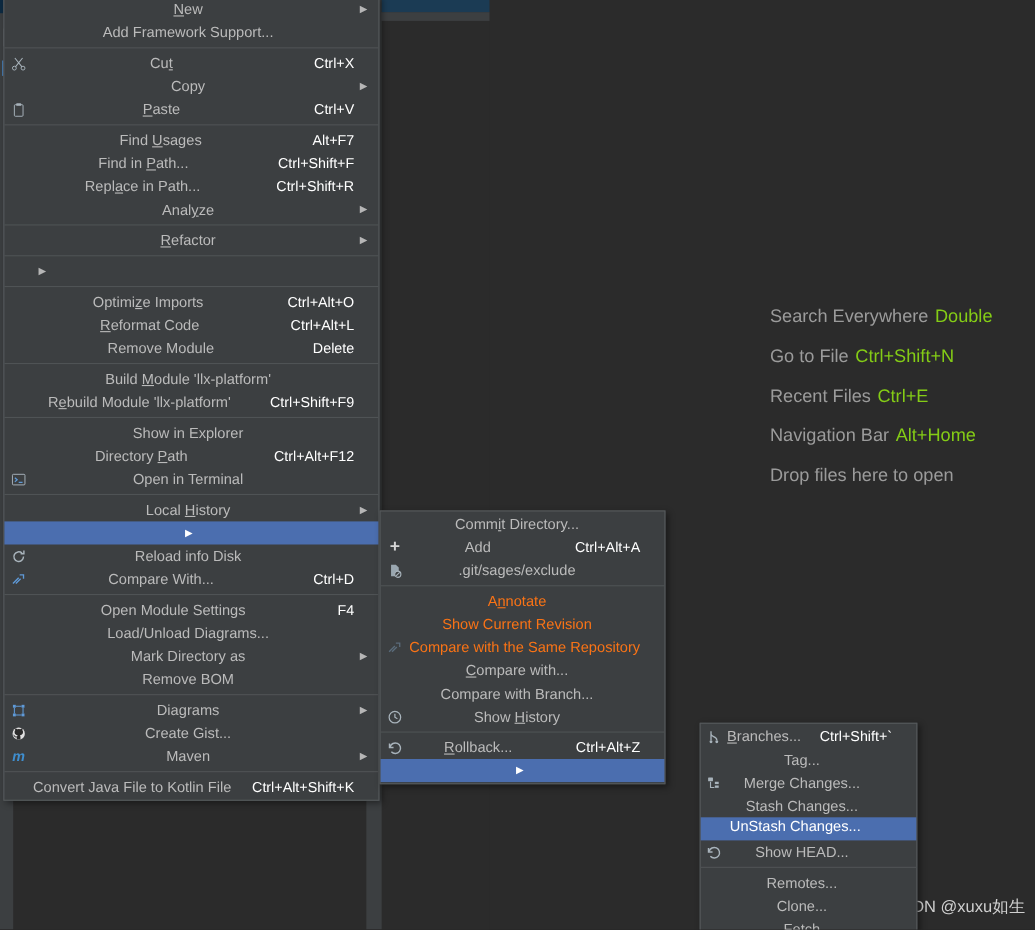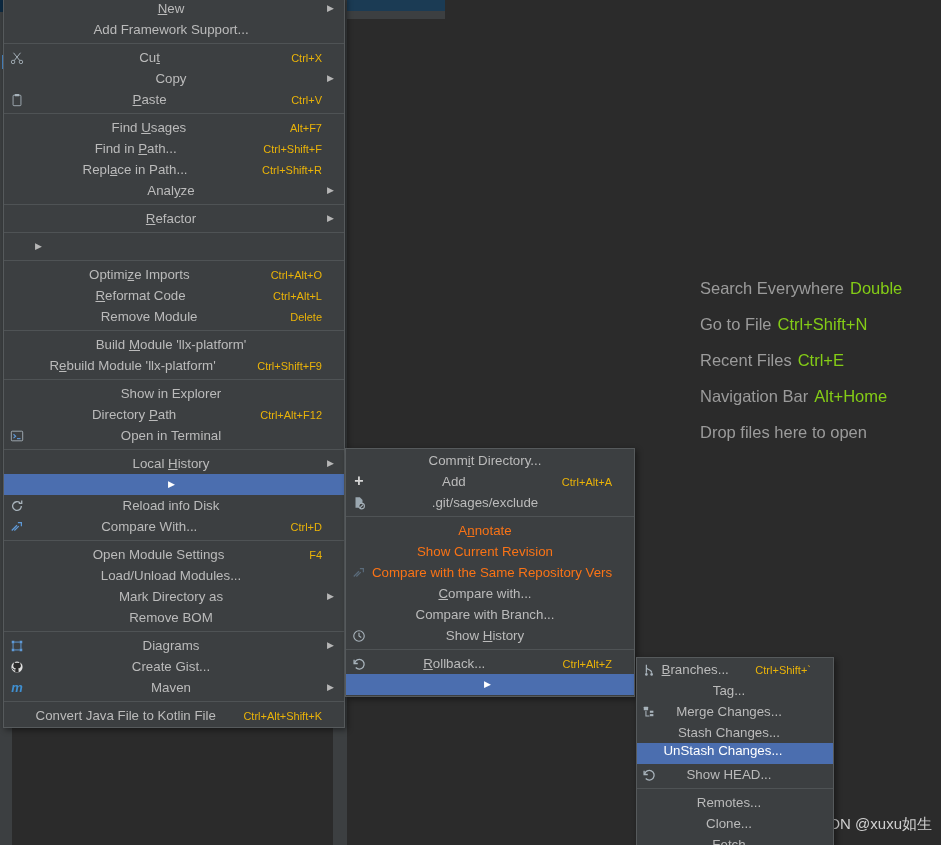--- a/index.html
+++ b/index.html
@@ -139,22 +139,22 @@
   .mi-icon svg { display: inline-block; vertical-align: middle; }
   .mi-label {
     flex: 1 1 auto;
     padding-right: 14px;
     overflow: hidden;
     text-align: center;
   }
   .mi-label u { text-decoration: underline; }
   .mi-accel {
     flex: 0 0 auto;
-    font-size: 11px;
-    color: #eab308;
+    font-size: 13px;
+    color: #ffffff;
     padding-left: 12px;
   }
   .mi-arrow {
     flex: 0 0 auto;
     width: 12px;
     text-align: right;
     font-size: 9px;
     color: #b6b6b6;
     line-height: 21px;
   }
@@ -164,22 +164,22 @@
     margin: 3px 0;
     background: #4f5355;
   }
 
   
   #menu-context {
     left: 3px; top: -4px;
     width: 342px;
   }
   #menu-git {
-    left: 345px; top: 448px;
-    width: 290px;
+    left: 345px; top: 464px;
+    width: 260px;
   }
   #menu-repository {
     left: 636px; top: 657px;
     width: 198px;
   }
 
   #menu-context .mi-label { padding-right: 10px; }
   #menu-git .mi-icon { width: 26px; }
   #menu-repository .mi-icon { width: 24px; }
 </style>
@@ -363,21 +363,21 @@
       </div>
       <div class="separator"></div>
       <div class="menu-item">
         <span class="mi-icon"></span>
         <span class="mi-label">Open Module Settings</span>
         <span class="mi-accel">F4</span>
         <span class="mi-arrow"></span>
       </div>
       <div class="menu-item">
         <span class="mi-icon"></span>
-        <span class="mi-label">Load/Unload Modules...</span>
+        <span class="mi-label">Load/Unload Diagrams...</span>
         <span class="mi-arrow"></span>
       </div>
       <div class="menu-item">
         <span class="mi-icon"></span>
         <span class="mi-label">Mark Directory as</span>
         <span class="mi-arrow">▶</span>
       </div>
       <div class="menu-item">
         <span class="mi-icon"></span>
         <span class="mi-label">Remove BOM</span>

